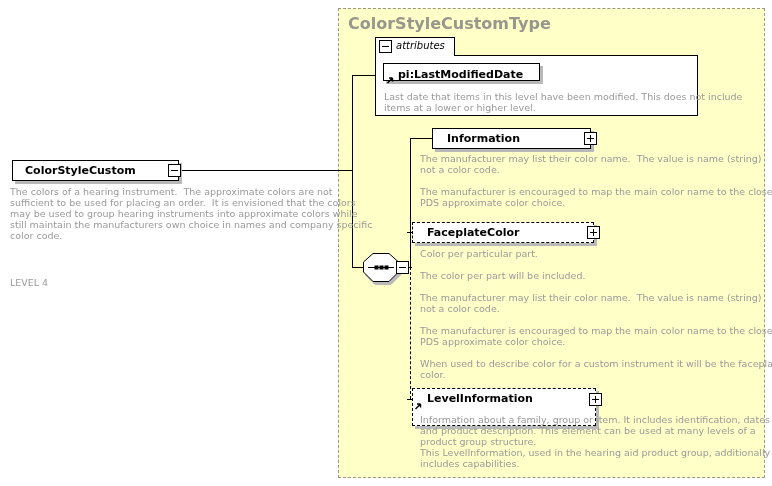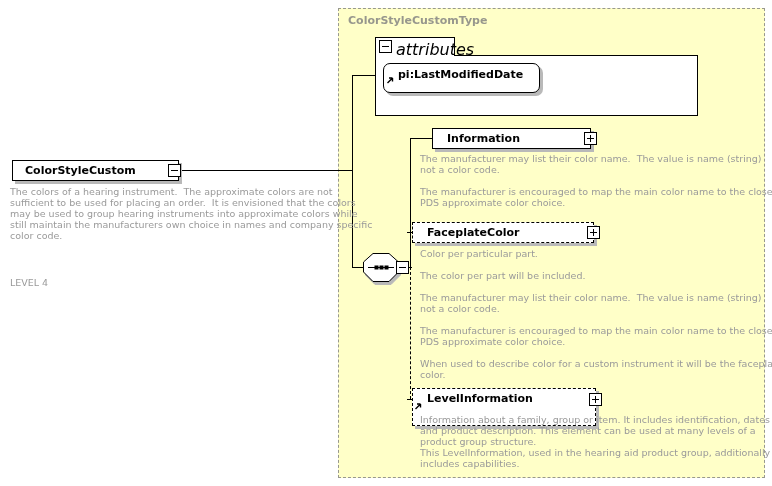--- a/index.html
+++ b/index.html
@@ -2,38 +2,38 @@
 <html><head>
 <meta charset="utf-8">
 <style>
   * { margin:0; padding:0; box-sizing:border-box; }
   body { background:#fff; font-family:"DejaVu Sans", sans-serif; }
   .canvas { position:relative; width:772px; height:486px; background:#ffffff; overflow:hidden; }
 
   
   .ct { position:absolute; left:338px; top:8px; width:427px; height:470px;
         background:#ffffc8; border:1px dashed #98988e; }
-  .ct-title { position:absolute; left:348px; top:14px; font-size:11px; font-weight:bold; color:#97978d; }
+  .ct-title { position:absolute; left:348px; top:14px; font-size:16px; font-weight:bold; color:#97978d; }
 
   
   .hline { position:absolute; height:1px; background:#000; }
   .vline { position:absolute; width:1px; background:#000; }
   .hdash { position:absolute; height:0; border-top:1px dashed #000; }
   .vdash { position:absolute; width:0; border-left:1px dashed #000; }
 
   
   .box { position:absolute; background:#fff; border:1px solid #000;
          box-shadow:3px 3px 0 #b9b9b9; }
   .box.dashed { border-style:dashed; }
   .box .lbl { font-size:11px; font-weight:bold; color:#000; padding:3px 0 0 14px; white-space:nowrap; }
 
   
   .attr-tab { position:absolute; left:375px; top:37px; width:80px; height:19px;
               background:#fff; border:1px solid #000; border-bottom:none; z-index:2; }
-  .attr-tab .lbl-it { position:absolute; left:20px; top:2px; font-size:16px; font-style:italic; color:#000; }
+  .attr-tab .lbl-it { position:absolute; left:20px; top:2px; font-size:10px; font-style:italic; color:#000; }
   .attr-body { position:absolute; left:375px; top:55px; width:323px; height:61px;
                background:#fff; border:1px solid #000; z-index:1; }
 
   
   .tool { position:absolute; width:13px; height:13px; background:#fff; border:1px solid #000; z-index:3; }
   .tool::before { content:""; position:absolute; left:2px; right:2px; top:50%; height:1px; margin-top:-1px; background:#000; }
   .tool.plus::after { content:""; position:absolute; top:2px; bottom:2px; left:50%; width:1px; margin-left:-1px; background:#000; }
 
   
   .desc { position:absolute; font-size:9.5px; line-height:11px; color:#9a9a9a; white-space:pre; z-index:2; }
@@ -72,26 +72,28 @@
 still maintain the manufacturers own choice in names and company specific
 color code.</div>
   <div class="desc" style="left:10px; top:257px;margin-top:20px;">LEVEL 4</div>
 
   <div class="attr-body"></div>
   <div class="attr-tab">
     <span class="lbl-it">attributes</span>
   </div>
   <div class="tool" style="left:379px; top:40px;"></div>
 
-  <div class="box" style="left:383px; top:63px; width:157px; height:30px; z-index:3;border-radius:7px;">
+  <div class="box" style="left:383px; top:63px; width:157px; height:18px; z-index:3;">
     <div class="lbl" style="padding-top:4px;">pi:LastModifiedDate</div>
   </div>
   <svg class="ref-arrow" style="left:386px; top:75px;" width="9" height="9" viewBox="0 0 9 9">
     <path d="M1.5 8 L6.5 3 M6.5 3 H3 M6.5 3 V6.5" stroke="#000" stroke-width="1.4" fill="none"></path>
   </svg>
+  <div class="desc" style="left:384px; top:91px;">Last date that items in this level have been modified. This does not include
+items at a lower or higher level.</div>
 
   <svg class="seq" width="36" height="29" viewBox="0 0 36 29">
     <polygon points="10,0.5 26,0.5 35.5,9 35.5,19 26,28.5 10,28.5 0.5,19 0.5,9" fill="#fff" stroke="#000" stroke-width="1"></polygon>
     <line x1="5" y1="14.5" x2="31" y2="14.5" stroke="#000" stroke-width="1"></line>
     <rect x="11.5" y="12.5" width="4" height="4" fill="#000"></rect>
     <rect x="16.5" y="12.5" width="4" height="4" fill="#000"></rect>
     <rect x="21.5" y="12.5" width="4" height="4" fill="#000"></rect>
   </svg>
   <div class="tool" style="left:396px; top:261px;"></div>
 

